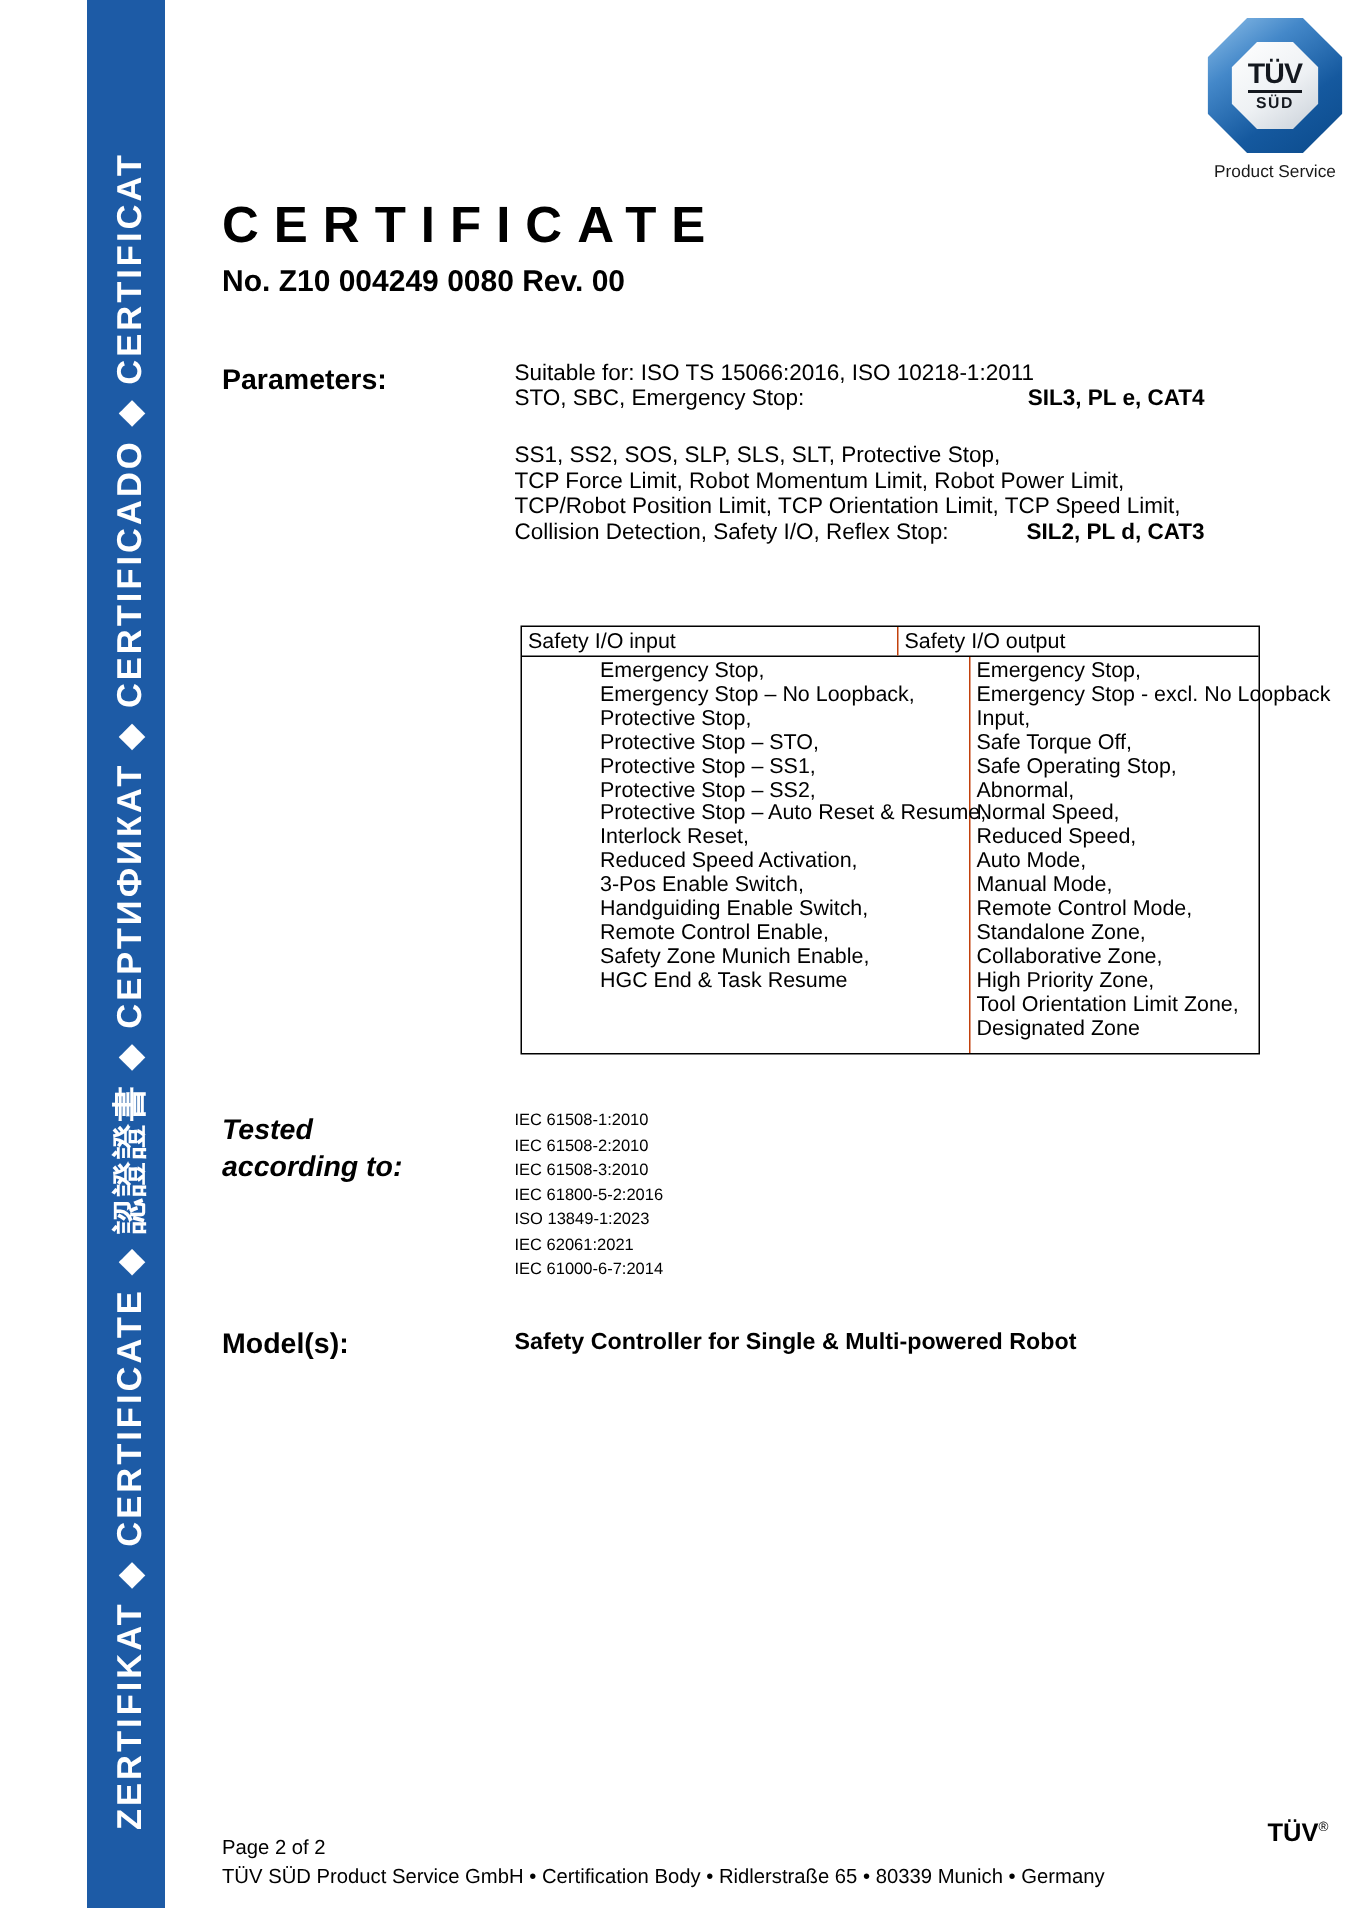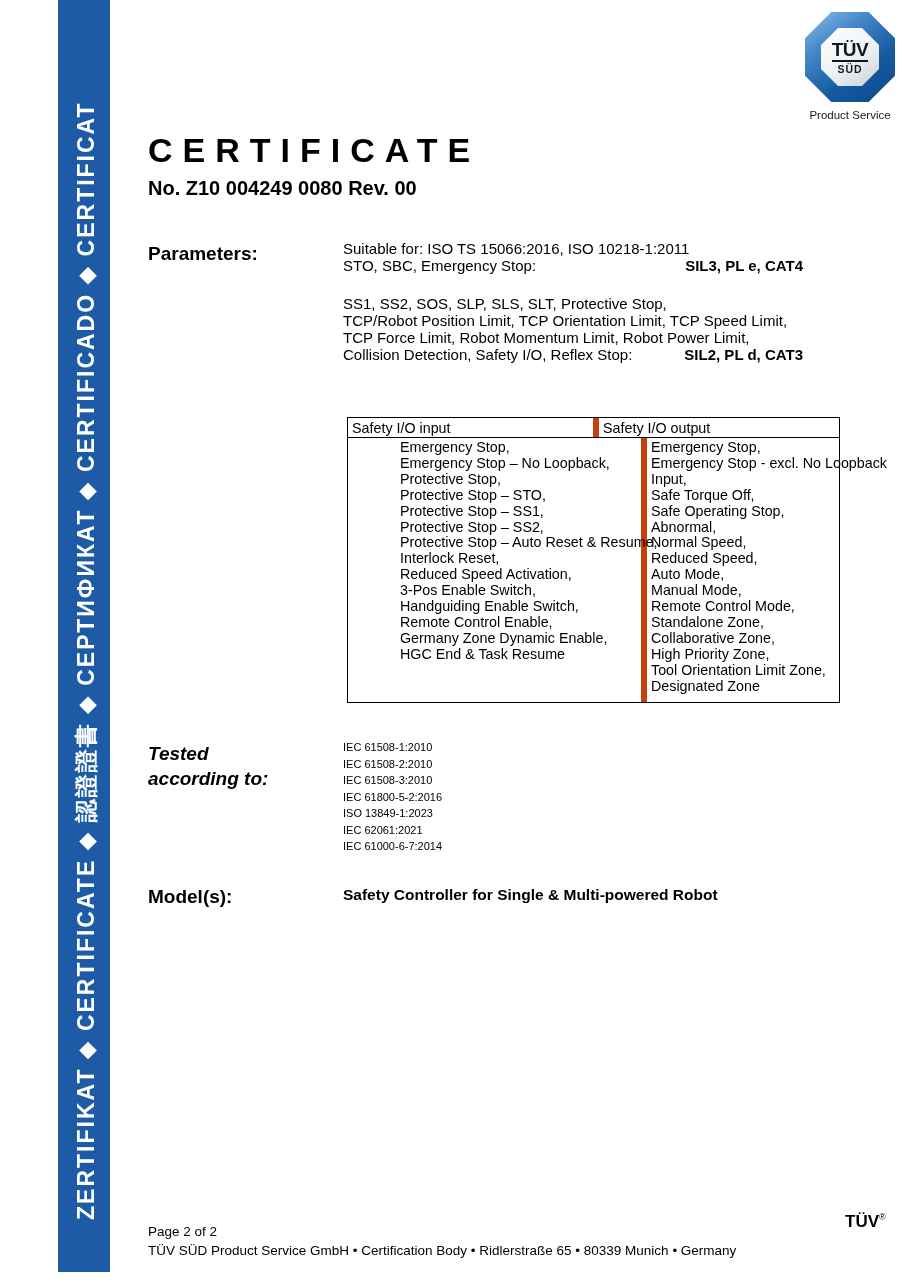--- a/index.html
+++ b/index.html
@@ -53,21 +53,21 @@
 
   
   .io-table {
     position:absolute; left:347px; top:417px; width:493px; height:286px;
     border:1px solid #000; display:flex; flex-direction:column;
     font-size:14.3px;
   }
   .io-head { display:flex; border-bottom:1px solid #000; height:20px; flex:0 0 auto; }
   .io-head-cell { padding:1px 0 0 4px; line-height:17px; white-space:nowrap; }
   .io-body { display:flex; flex:1 1 auto;margin-left:48px; }
-  .cell-left  { width:251px; border-right:6px solid #c2410c; padding:2px 0 0 4px; }
+  .cell-left  { width:251px; border-right:1px solid #c2410c; padding:2px 0 0 4px; }
   .cell-right { flex:1; padding:2px 0 0 4px; }
   .io-line { line-height:15.9px; white-space:nowrap; }
 
   
   .tested-content { position:absolute; left:343px; top:739px; font-size:11px; line-height:16.5px; }
   .model-value { position:absolute; left:343px; top:886px; font-size:15.5px; font-weight:bold; }
 
   
   .footer-page    { position:absolute; left:148px; top:1224px; font-size:13.5px; }
   .footer-address { position:absolute; left:148px; top:1243px; font-size:13.5px; }
@@ -97,22 +97,22 @@
   <div class="cert-no">No. Z10 004249 0080 Rev. 00</div>
 
   <div class="sec-label" style="top:241px;">Parameters:</div>
   <div class="param-content">
     <div>Suitable for: ISO TS 15066:2016, ISO 10218-1:2011</div>
     <div class="param-row">
       <span>STO, SBC, Emergency Stop:</span>
       <span class="b">SIL3, PL e, CAT4</span>
     </div>
     <div class="gap21">SS1, SS2, SOS, SLP, SLS, SLT, Protective Stop,</div>
+    <div>TCP Force Limit, Robot Momentum Limit, Robot Power Limit,</div>
     <div>TCP/Robot Position Limit, TCP Orientation Limit, TCP Speed Limit,</div>
-    <div>TCP Force Limit, Robot Momentum Limit, Robot Power Limit,</div>
     <div class="param-row">
       <span>Collision Detection, Safety I/O, Reflex Stop:</span>
       <span class="b">SIL2, PL d, CAT3</span>
     </div>
   </div>
 
   <div class="io-table">
     <div class="io-head">
       <div class="io-head-cell cell-left">Safety I/O input</div>
       <div class="io-head-cell cell-right">Safety I/O output</div>
@@ -124,21 +124,21 @@
         <div class="io-line">Protective Stop,</div>
         <div class="io-line">Protective Stop – STO,</div>
         <div class="io-line">Protective Stop – SS1,</div>
         <div class="io-line">Protective Stop – SS2,</div>
         <div class="io-line">Protective Stop – Auto Reset &amp; Resume,</div>
         <div class="io-line">Interlock Reset,</div>
         <div class="io-line">Reduced Speed Activation,</div>
         <div class="io-line">3-Pos Enable Switch,</div>
         <div class="io-line">Handguiding Enable Switch,</div>
         <div class="io-line">Remote Control Enable,</div>
-        <div class="io-line">Germany Zone Dynamic Enable,</div>
+        <div class="io-line">Safety Zone Munich Enable,</div>
         <div class="io-line">HGC End &amp; Task Resume</div>
       </div>
       <div class="cell-right">
         <div class="io-line">Emergency Stop,</div>
         <div class="io-line">Emergency Stop - excl. No Loopback</div>
         <div class="io-line">Input,</div>
         <div class="io-line">Safe Torque Off,</div>
         <div class="io-line">Safe Operating Stop,</div>
         <div class="io-line">Abnormal,</div>
         <div class="io-line">Normal Speed,</div>

